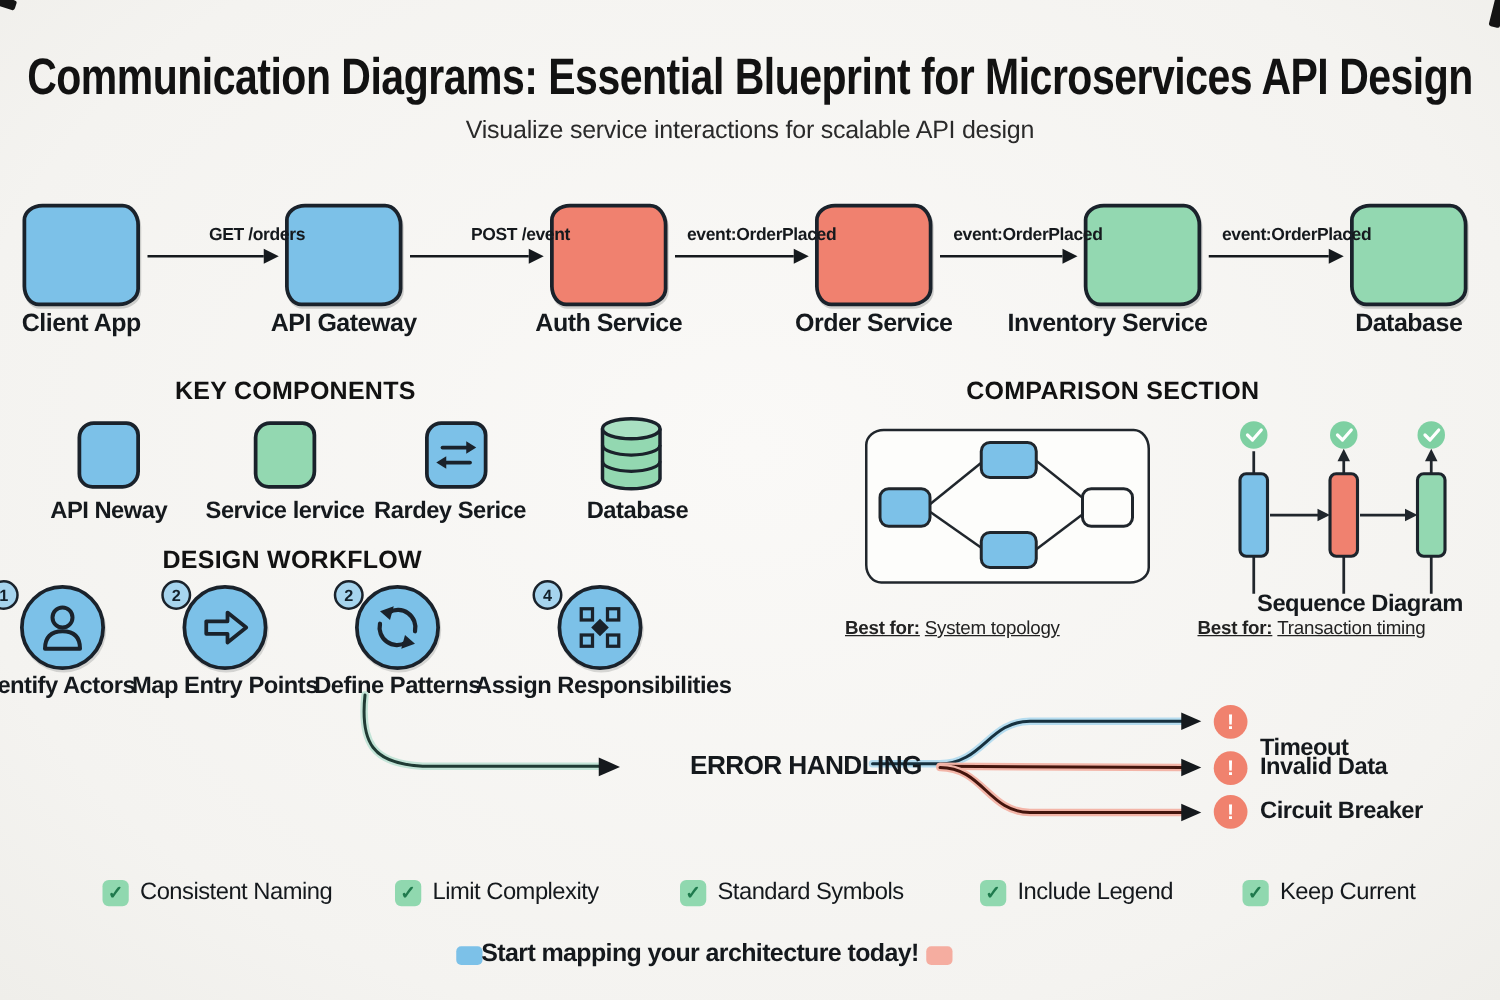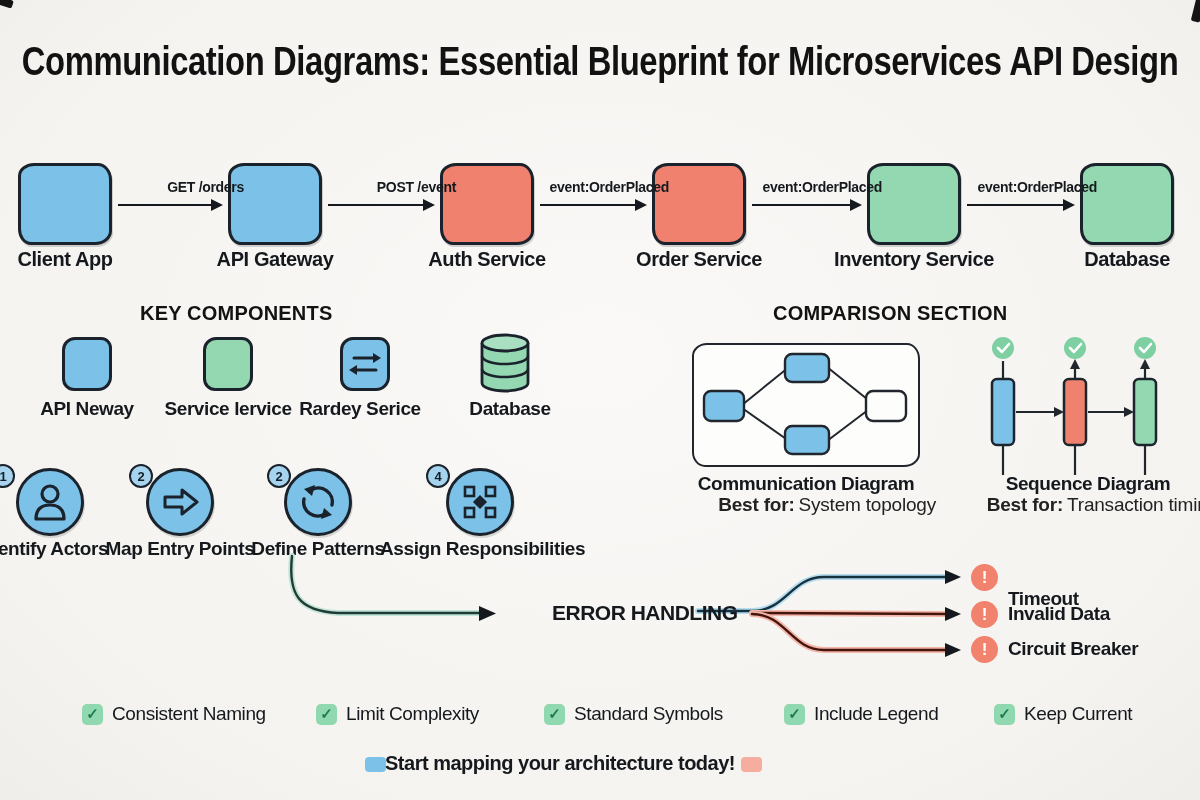--- a/index.html
+++ b/index.html
@@ -42,22 +42,22 @@
   .kc-label { position:absolute; top:398px; width:170px; text-align:center;
               font-size:19px; font-weight:bold; letter-spacing:-0.4px; }
   .kc-svg { position:absolute; }
 
   
   .comm-box { position:absolute; left:692px; top:343px; width:228px; height:124px;
               background:#FDFDFB; border:2.6px solid #20262c;
               border-radius:15px 13px 16px 13px / 13px 16px 13px 15px; }
   .cmp-title { position:absolute; width:240px; text-align:center;
                font-size:19px; font-weight:bold; letter-spacing:-0.4px; }
-  .cmp-best { position:absolute; width:260px; text-align:right; font-size:19px;
-              letter-spacing:-0.2px; color:#222; }
+  .cmp-best { position:absolute; width:260px; text-align:left; font-size:15px;
+              letter-spacing:-0.2px; color:#222;text-decoration:underline; }
   .cmp-best .bf-label { font-weight:bold; }
   .cmp-best .bf-value { margin-left:4px; }
 
   
   .wf-circle { position:absolute; width:68px; height:68px; border-radius:50%;
                background:#7CC1E8; border:3.4px solid #1A222B;
                display:flex; align-items:center; justify-content:center;
                box-shadow:1px 2px 0 rgba(20,25,30,.15); }
   .wf-badge { position:absolute; width:24px; height:24px; border-radius:50%;
               background:#A6D4EE; border:2.4px solid #1A222B;
@@ -94,20 +94,21 @@
   .corner-mark { position:absolute; background:#141414; }
   .corner-tl { left:-5px; top:-2px; width:18px; height:8px; transform:rotate(18deg); border-radius:2px; }
   .corner-tr { right:-3px; top:-6px; width:9px; height:28px; transform:rotate(14deg); border-radius:2px; }
 </style>
 </head>
 <body>
 
 <div class="stage">
 
   <div class="title">Communication Diagrams: Essential Blueprint for Microservices API Design</div>
+  <div class="subtitle">Visualize service interactions for scalable API design</div>
 
   <div class="fnode fill-blue" style="left:18px"></div>
   <div class="fnode fill-blue" style="left:228px"></div>
   <div class="fnode fill-salmon" style="left:440px"></div>
   <div class="fnode fill-salmon" style="left:652px"></div>
   <div class="fnode fill-green" style="left:867px"></div>
   <div class="fnode fill-green" style="left:1080px"></div>
 
   <div class="harrow" style="left:118px; width:93px"></div>
   <div class="harrow" style="left:328px; width:95px"></div>
@@ -118,21 +119,21 @@
   <div class="edge-label" style="left:94px">GET /orders</div>
   <div class="edge-label" style="left:306px">POST /event</div>
   <div class="edge-label" style="left:519px">event:OrderPlaced</div>
   <div class="edge-label" style="left:732px">event:OrderPlaced</div>
   <div class="edge-label" style="left:947px">event:OrderPlaced</div>
 
   <div class="fnode-label" style="left:-25px">Client App</div>
   <div class="fnode-label" style="left:397px">Auth Service</div>
   <div class="fnode-label" style="left:185px">API Gateway</div>
   <div class="fnode-label" style="left:609px">Order Service</div>
-  <div class="fnode-label" style="left:824px">Inventory Service</div>
+  <div class="fnode-label" style="left:796px">Inventory Service</div>
   <div class="fnode-label" style="left:1037px">Database</div>
 
   <div class="sec-head" style="left:140px; top:302px; width:290px">KEY COMPONENTS</div>
 
   <div class="kc-icon fill-blue" style="left:62px"></div>
   <div class="kc-icon fill-green" style="left:203px"></div>
   <div class="kc-icon fill-blue" style="left:340px; display:flex; align-items:center; justify-content:center">
     <svg width="36" height="34" viewBox="-18 -17 36 34">
       <path d="M -11 -6 L 9 -6" stroke="#1A222B" stroke-width="3" fill="none" stroke-linecap="round"></path>
       <polygon points="8,-11 16,-6 8,-1" fill="#1A222B"></polygon>
@@ -159,21 +160,20 @@
       <line x1="48" y1="60" x2="95" y2="22" stroke="#20262c" stroke-width="2"></line>
       <line x1="48" y1="63" x2="95" y2="96" stroke="#20262c" stroke-width="2"></line>
       <line x1="133" y1="22" x2="178" y2="58" stroke="#20262c" stroke-width="2"></line>
       <line x1="133" y1="96" x2="178" y2="62" stroke="#20262c" stroke-width="2"></line>
       <rect x="10" y="46" width="40" height="30" rx="7" fill="#7CC1E8" stroke="#20262c" stroke-width="2.4"></rect>
       <rect x="91" y="9" width="44" height="28" rx="7" fill="#7CC1E8" stroke="#20262c" stroke-width="2.4"></rect>
       <rect x="91" y="81" width="44" height="28" rx="7" fill="#7CC1E8" stroke="#20262c" stroke-width="2.4"></rect>
       <rect x="172" y="46" width="40" height="30" rx="7" fill="#FDFDFB" stroke="#20262c" stroke-width="2.4"></rect>
     </svg>
   </div>
-  <div class="cmp-title" style="left:686px; top:473px">Communication Diagram</div>
   <div class="cmp-best" style="left:676px; top:494px">
     <span class="bf-label">Best for:</span><span class="bf-value">System topology</span>
   </div>
 
   <svg class="overlay" style="left:958px; top:333px" width="244" height="148" viewBox="0 0 244 148">
 
     <line x1="45" y1="28" x2="45" y2="48" stroke="#20262c" stroke-width="2.2"></line>
     <line x1="45" y1="110" x2="45" y2="142" stroke="#20262c" stroke-width="2.2"></line>
     <line x1="117" y1="48" x2="117" y2="34" stroke="#20262c" stroke-width="2.2"></line>
     <line x1="117" y1="110" x2="117" y2="142" stroke="#20262c" stroke-width="2.2"></line>
@@ -203,20 +203,21 @@
     <g>
       <circle cx="187" cy="15" r="11" fill="#7ED0A2"></circle>
       <path d="M182,15 l4,4 l7,-8" stroke="#FFFFFF" stroke-width="2.6" fill="none" stroke-linecap="round" stroke-linejoin="round"></path>
     </g>
   </svg>
   <div class="cmp-title" style="left:968px; top:473px">Sequence Diagram</div>
   <div class="cmp-best" style="left:958px; top:494px">
     <span class="bf-label">Best for:</span><span class="bf-value">Transaction timing</span>
   </div>
 
+  <div class="sec-head" style="left:130px; top:437px; width:295px">DESIGN WORKFLOW</div>
 
   <div class="wf-circle" style="left:16px; top:468px">
     <svg width="48" height="48" viewBox="-24 -24 48 48">
       <circle cx="0" cy="-8" r="8" fill="none" stroke="#1A222B" stroke-width="3.2"></circle>
       <path d="M-14,17 Q-14,3 0,3 Q14,3 14,17 Z" fill="none" stroke="#1A222B" stroke-width="3.2" stroke-linejoin="round"></path>
     </svg>
   </div>
   <div class="wf-circle" style="left:146px; top:468px">
     <svg width="48" height="48" viewBox="-24 -24 48 48">
       <polygon points="-15,-5 2,-5 2,-12 17,0 2,12 2,5 -15,5" fill="none" stroke="#1A222B" stroke-width="3" stroke-linejoin="round"></polygon>

